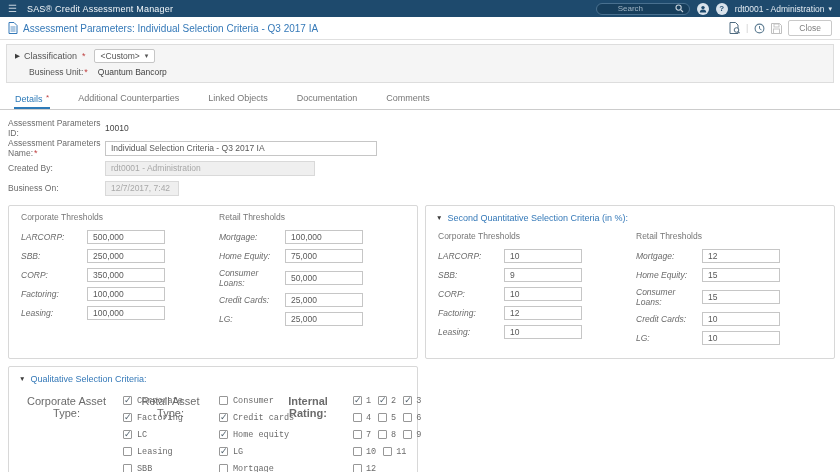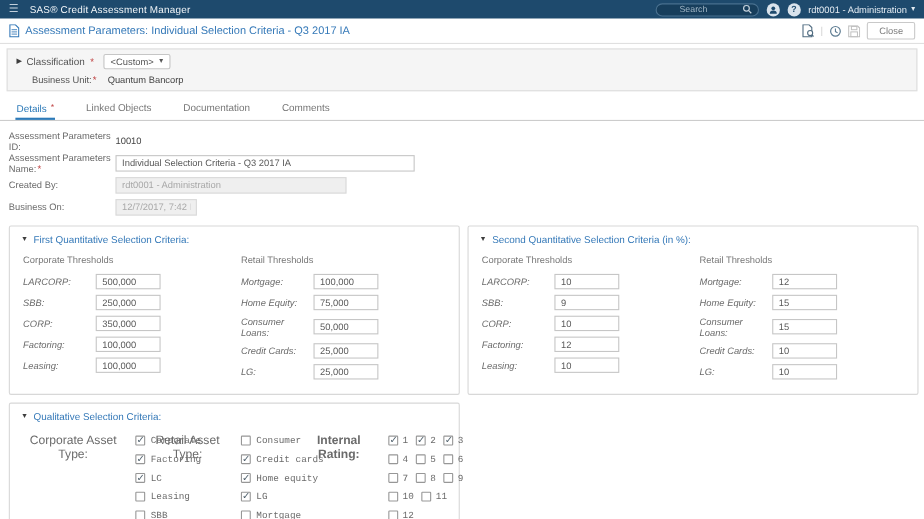--- a/index.html
+++ b/index.html
@@ -56,21 +56,21 @@
   
   .panels { display:flex; gap:7px; margin-top:7px; }
   .panel { border:1px solid #d8d8d8; border-radius:2px; background:#fff; padding:6px 8px 8px 8px; width:410px; }
   .panel-head { display:flex; align-items:center; gap:5px; margin:1px 0 8px 2px; }
   .panel-title { color:#3579b8; font-size:9px; }
   .pcols { display:flex; }
   .pcol { width:198px; } .pcol + .pcol { flex:1; }
   .pcol-head { color:#777; font-size:8.5px; margin:0 0 8px 4px; }
   .pfrow { display:flex; align-items:center; margin-bottom:5px; }
   .pflabel { width:66px; margin-left:4px; color:#6b6b6b; font-size:8.5px;font-style:italic; }
-  .pfinput { font-family:inherit; width:59px; height:14px; border:1px solid #c6c6c6;
+  .pfinput { font-family:inherit; width:78px; height:14px; border:1px solid #c6c6c6;
     font-size:8.5px; color:#595959; padding:0 5px; }
   
   .qual { margin-top:7px; width:410px; border:1px solid #d8d8d8; border-radius:2px; padding:6px 8px 8px 8px; }
   .qbody { position:relative; height:90px; margin-top:8px; }
   .qlabel { position:absolute; text-align:center; color:#6b6b6b; font-size:11px; top:3px; }
   .ql-1 { left:0; width:99px; } .ql-2 { left:110; width:87px; left:110px; } .ql-3 { left:253px; width:76px;font-weight:bold; }
   .qlist { position:absolute; top:0; }
   .qlist-1 { left:106px; } .qlist-2 { left:202px; } .qlist-3 { left:336px; }
   .qitem { display:flex; align-items:center; gap:5px; height:17px; cursor:pointer; }
   .clabel { color:#6b6b6b; font-size:8.5px; white-space:nowrap;font-family:Liberation Mono, monospace; }
@@ -162,20 +162,21 @@
     <span class="req">*</span>
     <span class="bu-value">Quantum Bancorp</span>
   </div>
 </div>
 
 <div class="tabbar">
   <span class="tab active">
     <span>Details</span>
     <span class="req">*</span>
   </span>
+  <span class="tab">Additional Counterparties</span>
   <span class="tab">Linked Objects</span>
   <span class="tab">Documentation</span>
   <span class="tab">Comments</span>
 </div>
 
 <div class="content">
 
   <div class="frow">
     <span class="flabel">Assessment Parameters ID:</span>
     <span class="fvalue">10010</span>
@@ -191,24 +192,20 @@
     <input class="fld w-cby disabled" disabled="" value="rdt0001 - Administration" style="">
   </div>
   <div class="frow">
     <span class="flabel">Business On:</span>
     <input class="fld w-con disabled" disabled="" value="12/7/2017, 7:42 PM" style="">
   </div>
 
   <div class="panels">
 
     <div class="panel">
-      <div class="panel-head">
-        <span class="tri">▼</span>
-        <span class="panel-title">First Quantitative Selection Criteria:</span>
-      </div>
       <div class="pcols">
         <div class="pcol">
           <div class="pcol-head">Corporate Thresholds</div>
           <div class="pfrow">
               <span class="pflabel">LARCORP:</span>
               <input class="pfinput" value="500,000" style="">
             </div>
           <div class="pfrow">
               <span class="pflabel">SBB:</span>
               <input class="pfinput" value="250,000" style="">

